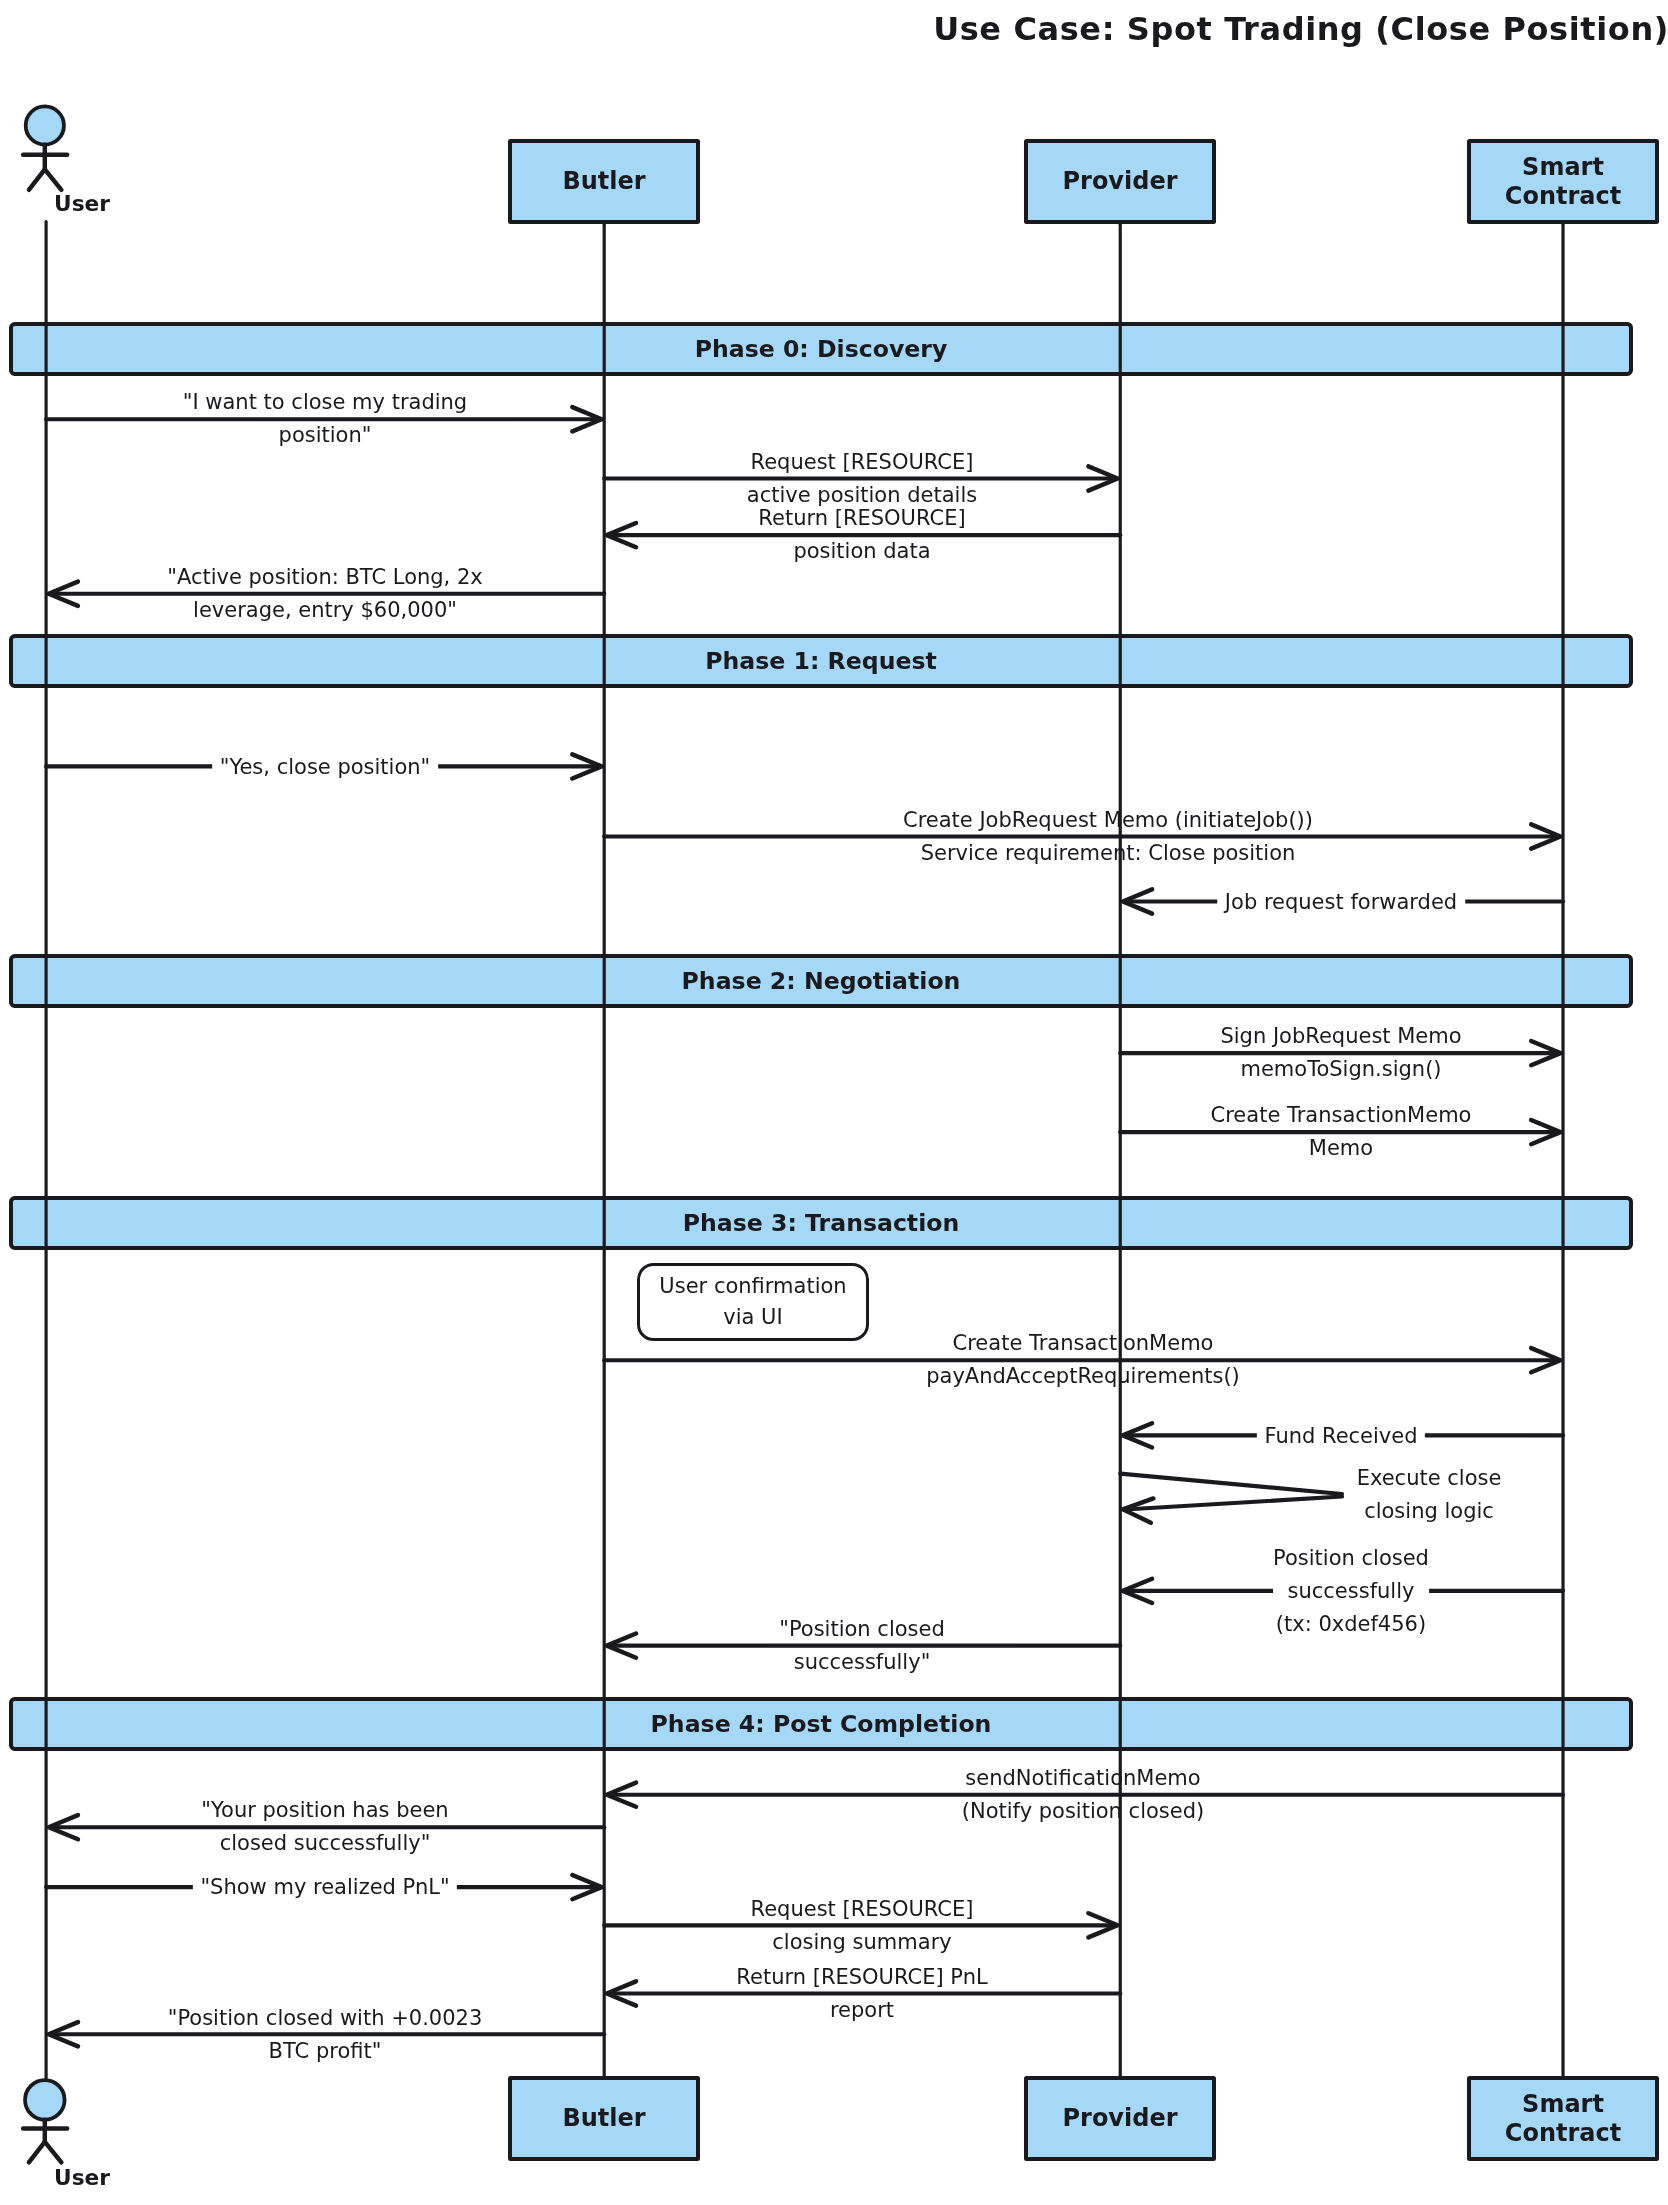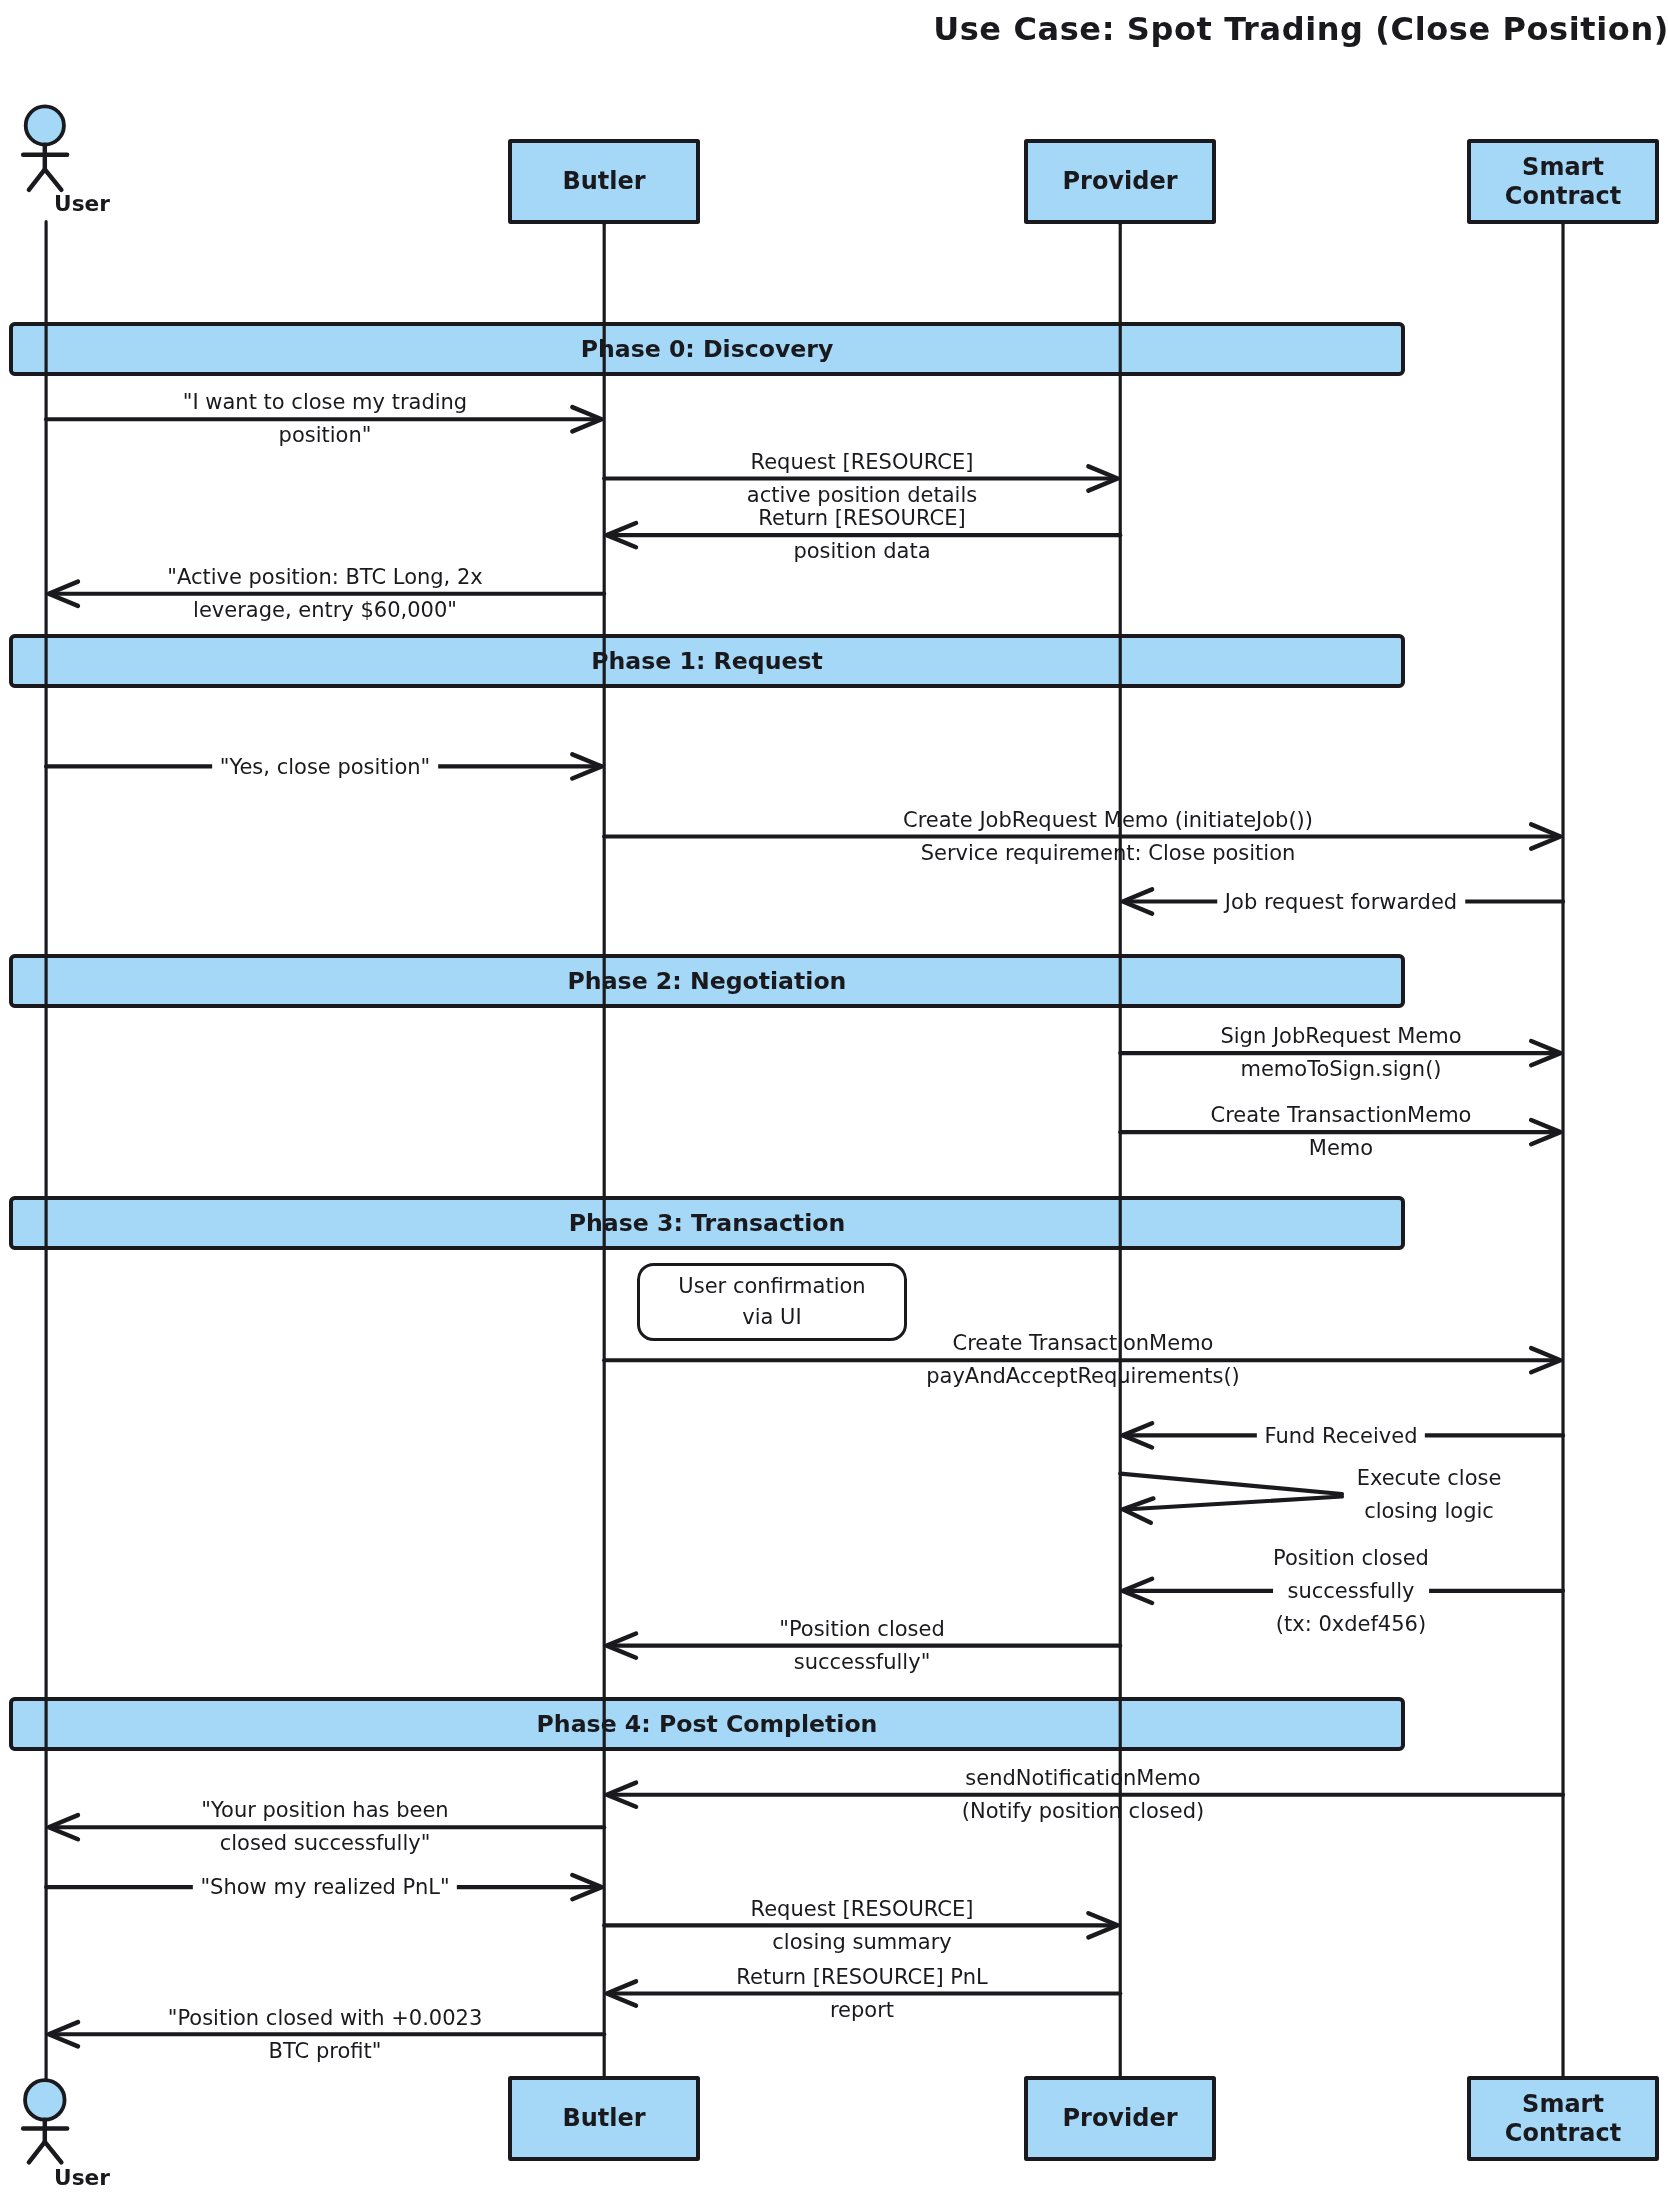--- a/index.html
+++ b/index.html
@@ -7,21 +7,21 @@
   body{
     width:1669px;height:2205px;position:relative;background:#ffffff;
     font-family:"DejaVu Sans", sans-serif;color:var(--stroke);overflow:hidden;
   }
   .title{
     position:absolute;left:0;right:0;top:10.2px;text-align:right;
     font-size:32px;font-weight:600;letter-spacing:0.6px;z-index:4;
   }
   
   .band{
-    position:absolute;left:9px;width:1396px;height:54px;box-sizing:border-box;
+    position:absolute;left:9px;width:1624px;height:54px;box-sizing:border-box;
     background:var(--fill);border:4.5px solid var(--stroke);border-radius:5.7px;
     display:flex;align-items:center;justify-content:center;
     font-size:23.6px;font-weight:600;z-index:1;
   }
   
   .pbox{
     position:absolute;width:192px;height:85px;box-sizing:border-box;
     background:var(--fill);border:4.5px solid var(--stroke);border-radius:2.5px;
     display:flex;align-items:center;justify-content:center;text-align:center;
     font-size:24px;font-weight:600;line-height:29px;padding:0 18px;z-index:3;
@@ -37,21 +37,21 @@
   
   .msg{
     position:absolute;transform:translate(-50%,-50%);text-align:center;
     font-size:21px;line-height:33px;white-space:nowrap;z-index:3;font-weight:500;
   }
   .msg .bg{background:#ffffff;padding:0 7.6px;}
   .actor-label{
     position:absolute;transform:translateX(-50%);font-size:21.7px;font-weight:600;z-index:3;margin-left:37px;
   }
   .note{
-    position:absolute;left:637px;top:1263px;width:270px;height:78px;box-sizing:border-box;
+    position:absolute;left:637px;top:1263px;width:232px;height:78px;box-sizing:border-box;
     background:#ffffff;border:3.8px solid var(--stroke);border-radius:16.6px;
     display:flex;flex-direction:column;align-items:center;justify-content:center;
     font-size:21px;line-height:31px;z-index:3;font-weight:500;text-align:center;
   }
 </style>
 </head>
 <body>
 
 <div class="title">Use Case: Spot Trading (Close Position)</div>
 

